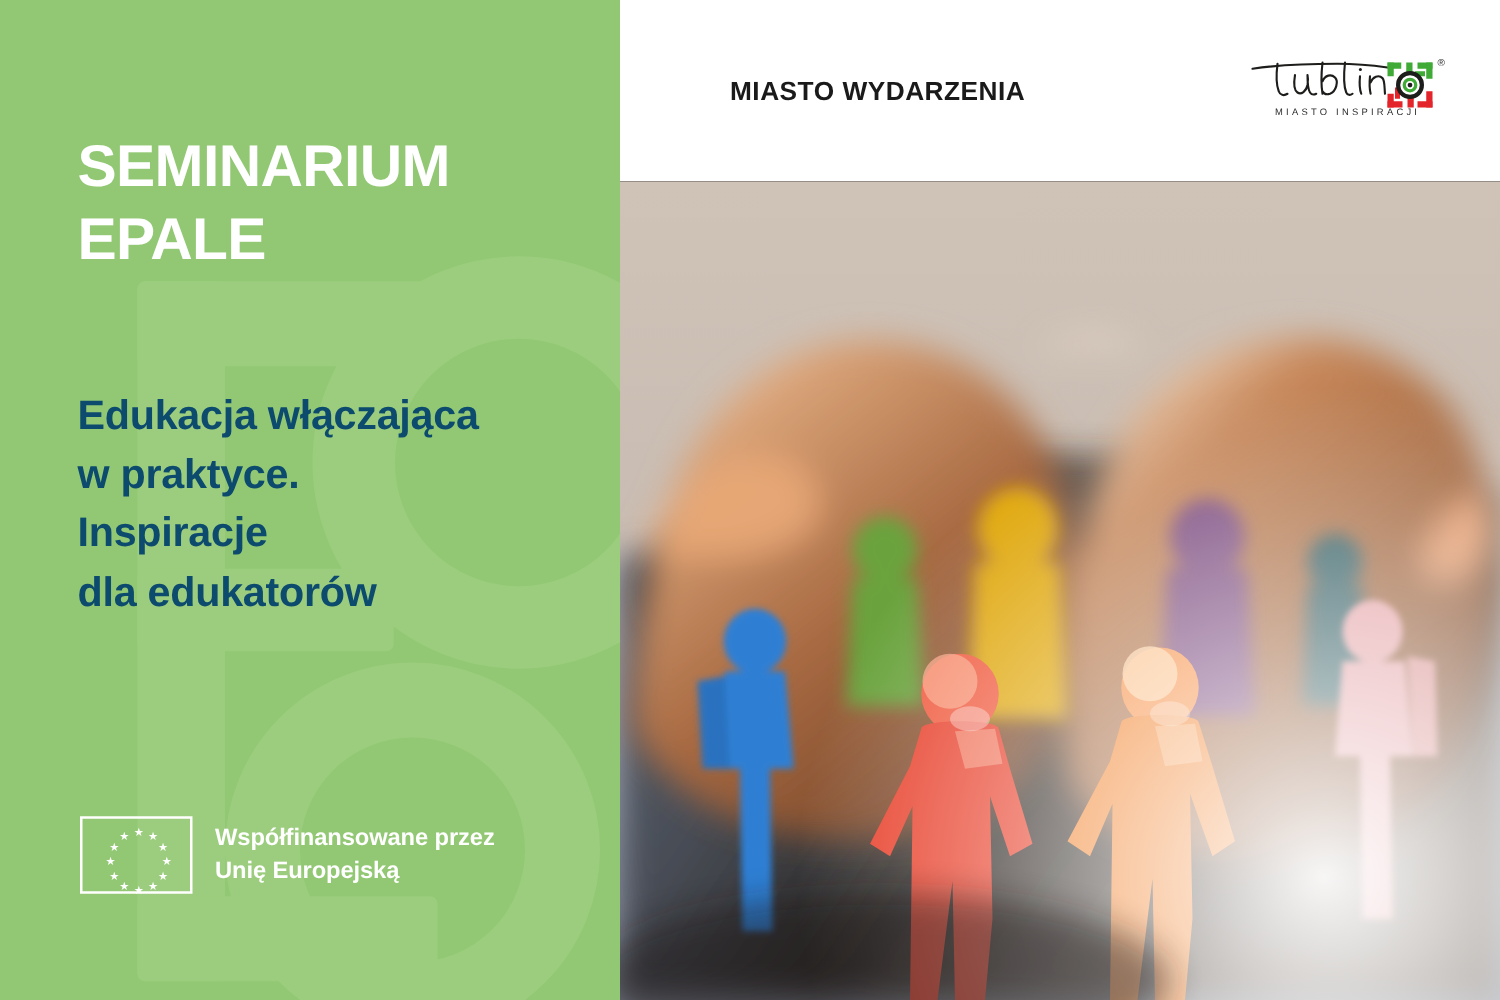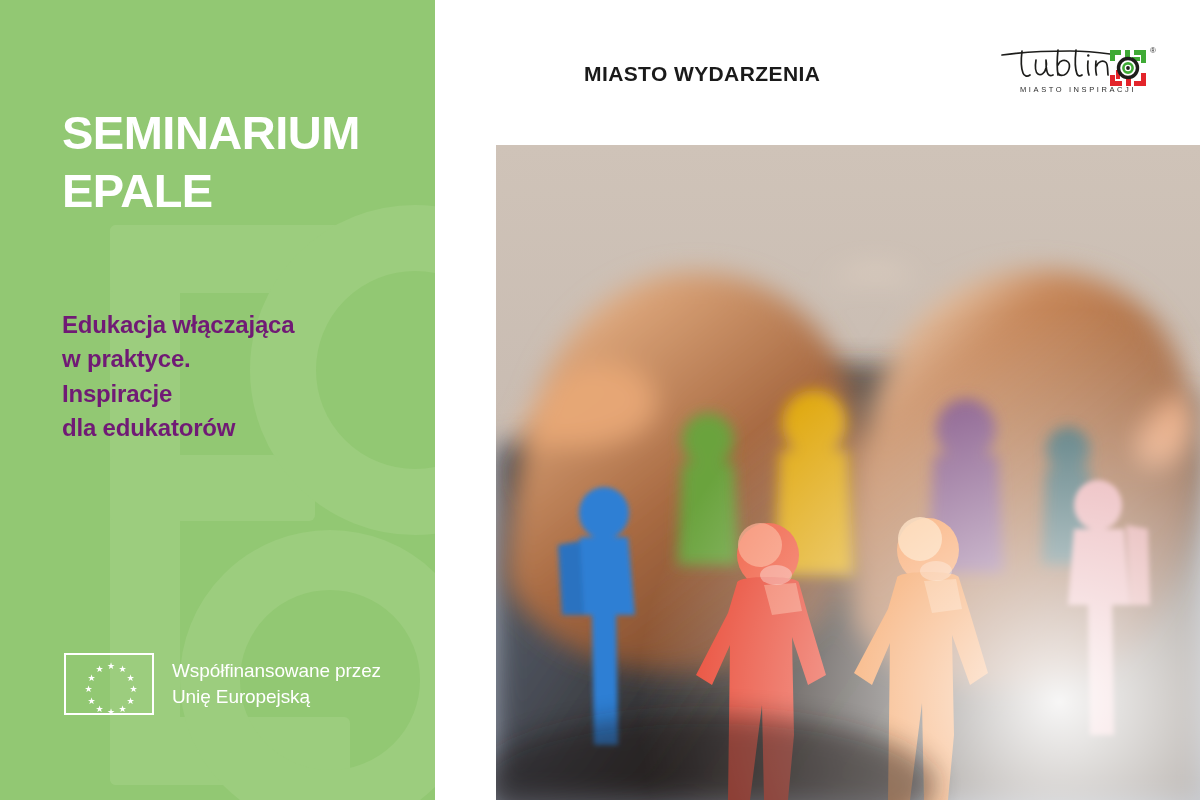--- a/index.html
+++ b/index.html
@@ -15,21 +15,21 @@
     width: 1200px;
     height: 800px;
     overflow: hidden;
     background: #ffffff;
   }
 
   
   #green-panel {
     position: absolute;
     left: 0; top: 0;
-    width: 435px;
+    width: 496px;
     height: 800px;
     background: #92c873;
     overflow: hidden;
   }
   
   .wm {
     position: absolute;
     background: #9ccd7e;
     pointer-events: none;
   }
@@ -52,22 +52,22 @@
     font-weight: bold;
     line-height: 1.23;
     letter-spacing: -0.5px;
     white-space: pre-line;
   }
   #subheadline {
     position: absolute;
     left: 62px;
     top: 308px;
     width: 420px;
-    color: #701a75;
-    font-size: 24px;
+    color: #0c4a6e;
+    font-size: 33px;
     font-weight: bold;
     line-height: 1.43;
     letter-spacing: -0.2px;
     white-space: pre-line;
   }
 
   
   #eu-logo {
     position: absolute;
     left: 64px;
@@ -88,21 +88,21 @@
     color: #ffffff;
     font-size: 9px;
     line-height: 9px;
     width: 9px;
     height: 9px;
     text-align: center;
   }
   #eu-text {
     color: #ffffff;
     font-size: 19px;
-    font-weight: normal;
+    font-weight: bold;
     line-height: 1.38;
     white-space: pre-line;
     letter-spacing: -0.1px;
   }
 
   
   #header-strip {
     position: absolute;
     left: 496px;
     top: 0;

